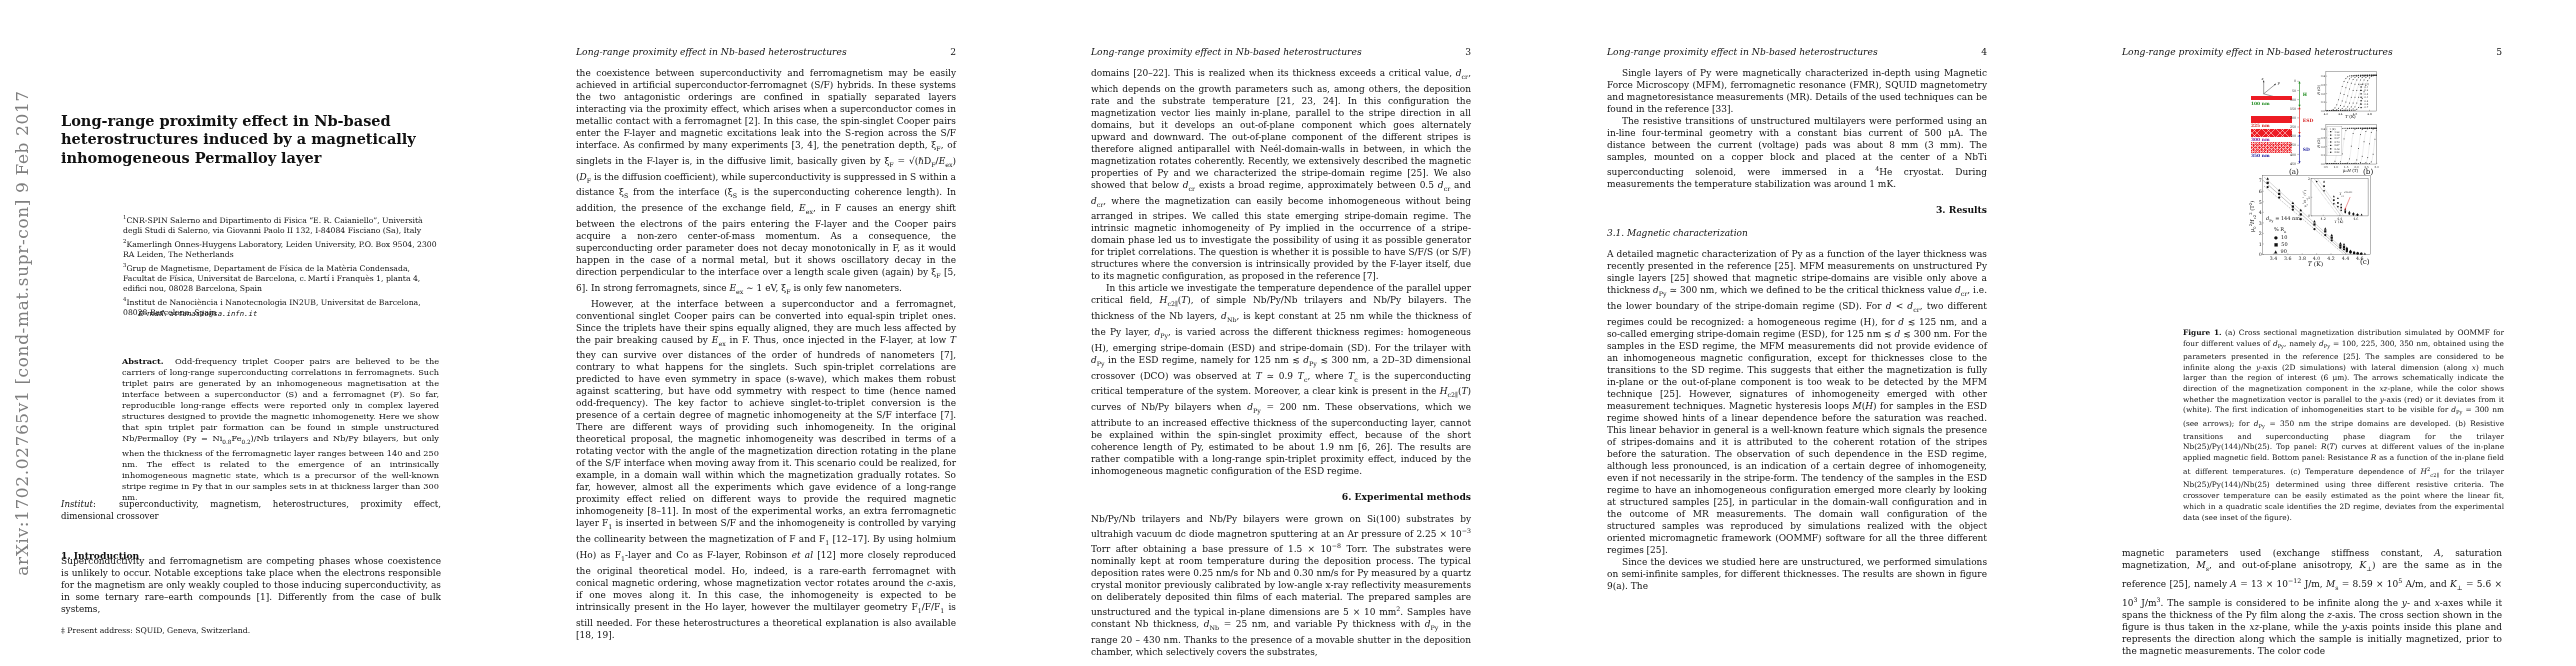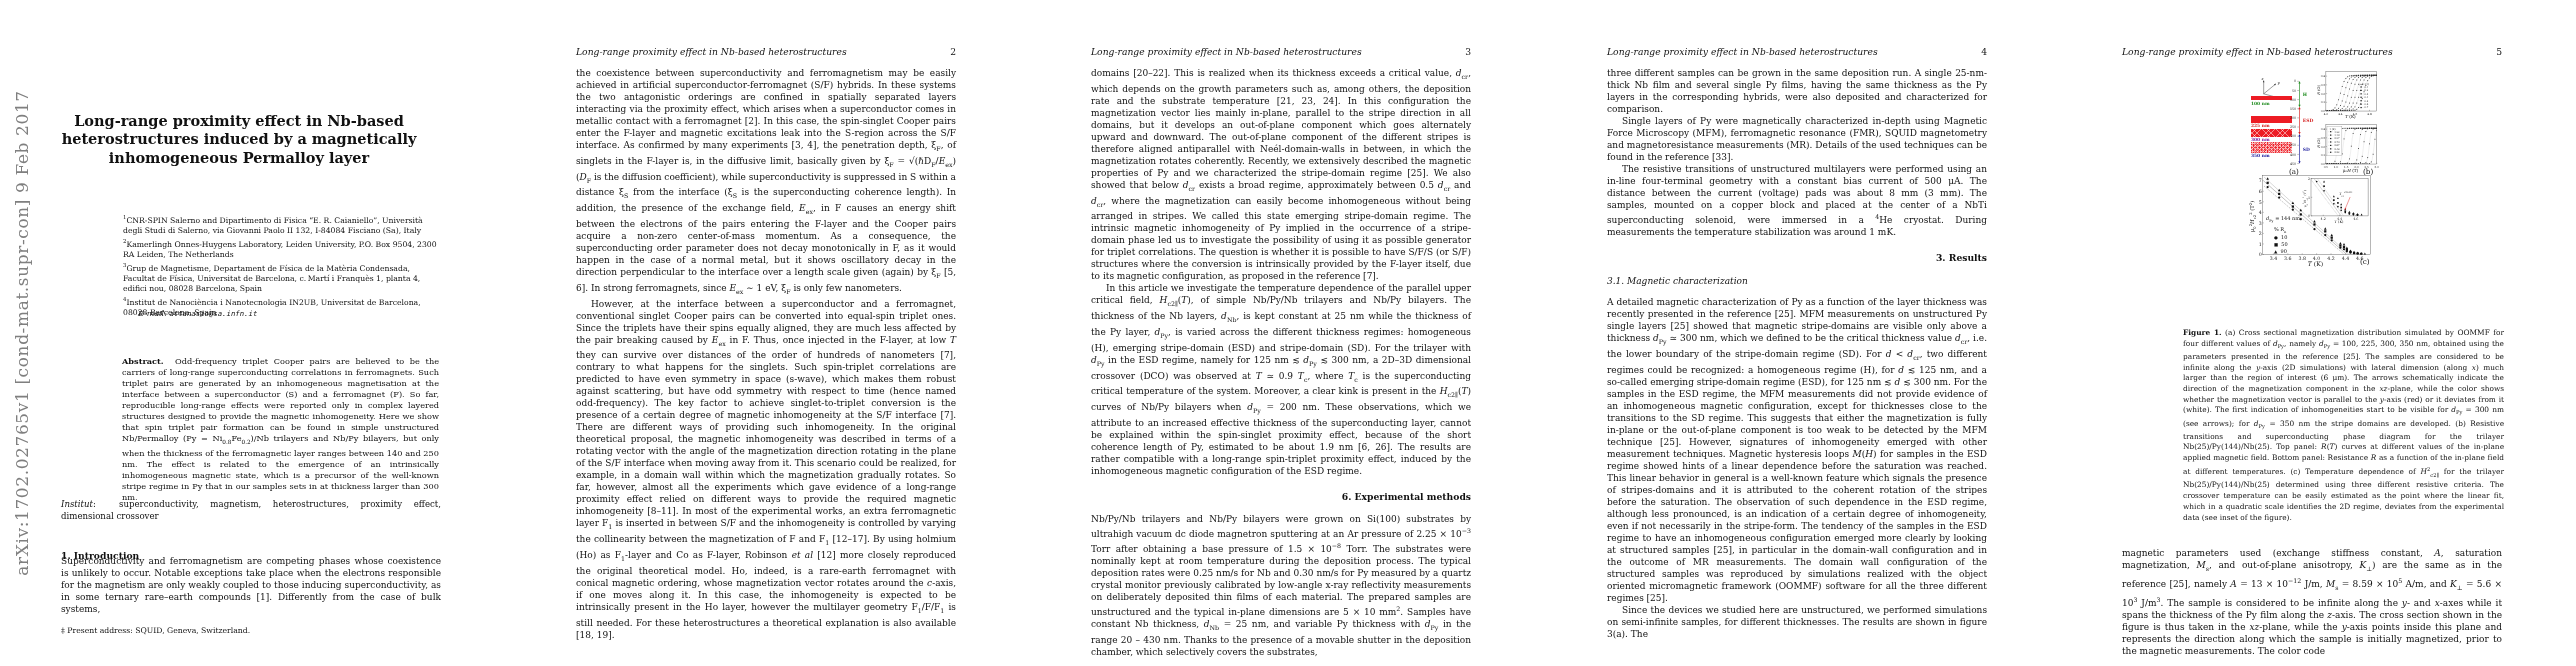--- a/index.html
+++ b/index.html
@@ -12,21 +12,21 @@
   .rhead .pno{font-style:normal;}
   
   .col{position:absolute;left:61px;top:67px;width:380px;}
   .col p{margin:0;text-align:justify;font-size:9px;line-height:12px;}
   .col p.indent{text-indent:15px;}
   .sec{font-weight:bold;font-size:9.2px;margin:14px 0 11px 0;text-align:right;}
   .subsec{font-style:italic;font-size:9px;margin:12.8px 0 10.6px 0;}
   
   .watermark{position:absolute;left:22px;top:333px;transform:translate(-50%,-50%) rotate(-90deg);
              white-space:nowrap;font-size:17px;color:#7f7f7f;letter-spacing:0.6px;}
-  .p1-title{position:absolute;left:61px;top:112px;width:356px;font-size:14.5px;font-weight:bold;line-height:18.3px;text-align:center;}
+  .p1-title{position:absolute;left:61px;top:112px;width:356px;font-size:14.5px;font-weight:bold;line-height:18.3px;}
   .p1-authors{position:absolute;left:123px;top:183px;width:314px;font-size:9.7px;font-weight:bold;line-height:12.8px;}
   .p1-affils{position:absolute;left:123px;top:212px;width:318px;}
   .p1-affils p{margin:0;font-size:7.7px;line-height:10.2px;text-align:left;}
   .p1-email{position:absolute;left:138px;top:309px;font-size:8px;font-style:italic;}
   .mono{font-family:"DejaVu Sans Mono",monospace;font-size:7.3px;}
   .p1-abstract{position:absolute;left:122px;top:356px;width:317px;font-size:8.2px;line-height:11px;text-align:justify;}
   .p1-keywords{position:absolute;left:61px;top:499px;width:380px;font-size:8.6px;line-height:11.7px;text-align:justify;}
   .p1-sec{position:absolute;left:61px;top:550px;font-size:9.2px;font-weight:bold;}
   .p1-intro{position:absolute;left:61px;top:555px;width:380px;font-size:9px;line-height:12px;text-align:justify;}
   .p1-foot{position:absolute;left:61px;top:626px;width:380px;font-size:7.7px;}
@@ -96,29 +96,28 @@
     </div>
   </div>
 
   <div class="page" style="left:1546px">
     <div class="rhead">
       <span>Long-range proximity effect in Nb-based heterostructures</span>
       <span class="pno">4</span>
     </div>
     <div class="col">
       <div>
-          <p>three different samples can be grown in the same deposition run. A single 25-nm-thick Nb film and several single Py films, having the same thickness as the Py layers in the corresponding hybrids, were also deposited and characterized for comparison.</p>
           <p class="indent">Single layers of Py were magnetically characterized in-depth using Magnetic Force Microscopy (MFM), ferromagnetic resonance (FMR), SQUID magnetometry and magnetoresistance measurements (MR). Details of the used techniques can be found in the reference [33].</p>
           <p class="indent">The resistive transitions of unstructured multilayers were performed using an in-line four-terminal geometry with a constant bias current of 500 μA. The distance between the current (voltage) pads was about 8 mm (3 mm).  The samples, mounted on a copper block and placed at the center of a NbTi superconducting solenoid, were immersed in a <sup>4</sup>He cryostat.  During measurements the temperature stabilization was around 1 mK.</p>
         </div>
       <div class="sec">3. Results</div>
       <div class="subsec">3.1. Magnetic characterization</div>
       <div>
           <p>A detailed magnetic characterization of Py as a function of the layer thickness was recently presented in the reference [25].  MFM measurements on unstructured Py single layers [25] showed that magnetic stripe-domains are visible only above a thickness <i>d</i><sub>Py</sub> ≃ 300 nm, which we defined to be the critical thickness value <i>d</i><sub>cr</sub>, i.e. the lower boundary of the stripe-domain regime (SD). For <i>d</i> &lt; <i>d</i><sub>cr</sub>, two different regimes could be recognized: a homogeneous regime (H), for <i>d</i> ≲ 125 nm, and a so-called emerging stripe-domain regime (ESD), for 125 nm ≲ <i>d</i> ≲ 300 nm.  For the samples in the ESD regime, the MFM measurements did not provide evidence of an inhomogeneous magnetic configuration, except for thicknesses close to the transitions to the SD regime.  This suggests that either the magnetization is fully in-plane or the out-of-plane component is too weak to be detected by the MFM technique [25].   However, signatures of inhomogeneity emerged with other measurement techniques. Magnetic hysteresis loops <i>M</i>(<i>H</i>) for samples in the ESD regime showed hints of a linear dependence before the saturation was reached. This linear behavior in general is a well-known feature which signals the presence of stripes-domains and it is attributed to the coherent rotation of the stripes before the saturation.  The observation of such dependence in the ESD regime, although less pronounced, is an indication of a certain degree of inhomogeneity, even if not necessarily in the stripe-form.  The tendency of the samples in the ESD regime to have an inhomogeneous configuration emerged more clearly by looking at structured samples [25], in particular in the domain-wall configuration and in the outcome of MR measurements.  The domain wall configuration of the structured samples was reproduced by simulations realized with the object oriented micromagnetic framework (OOMMF) software for all the three different regimes [25].</p>
-          <p class="indent">Since the devices we studied here are unstructured, we performed simulations on semi-infinite samples, for different thicknesses.  The results are shown in figure 3(a).  The</p>
+          <p class="indent">Since the devices we studied here are unstructured, we performed simulations on semi-infinite samples, for different thicknesses.  The results are shown in figure 9(a).  The</p>
         </div>
     </div>
   </div>
 
   <div class="page" style="left:2061px">
     <div class="rhead">
       <span>Long-range proximity effect in Nb-based heterostructures</span>
       <span class="pno">5</span>
     </div>
     <div id="figure1">

